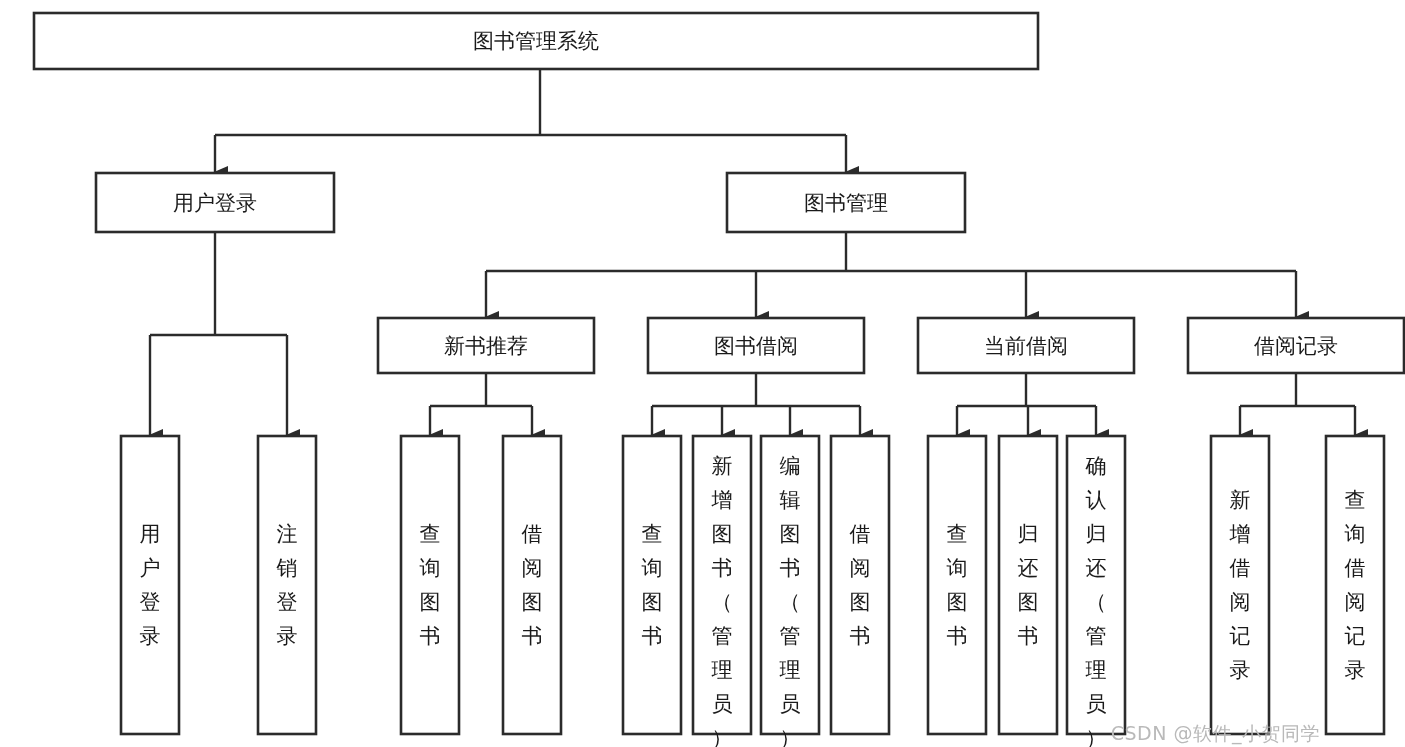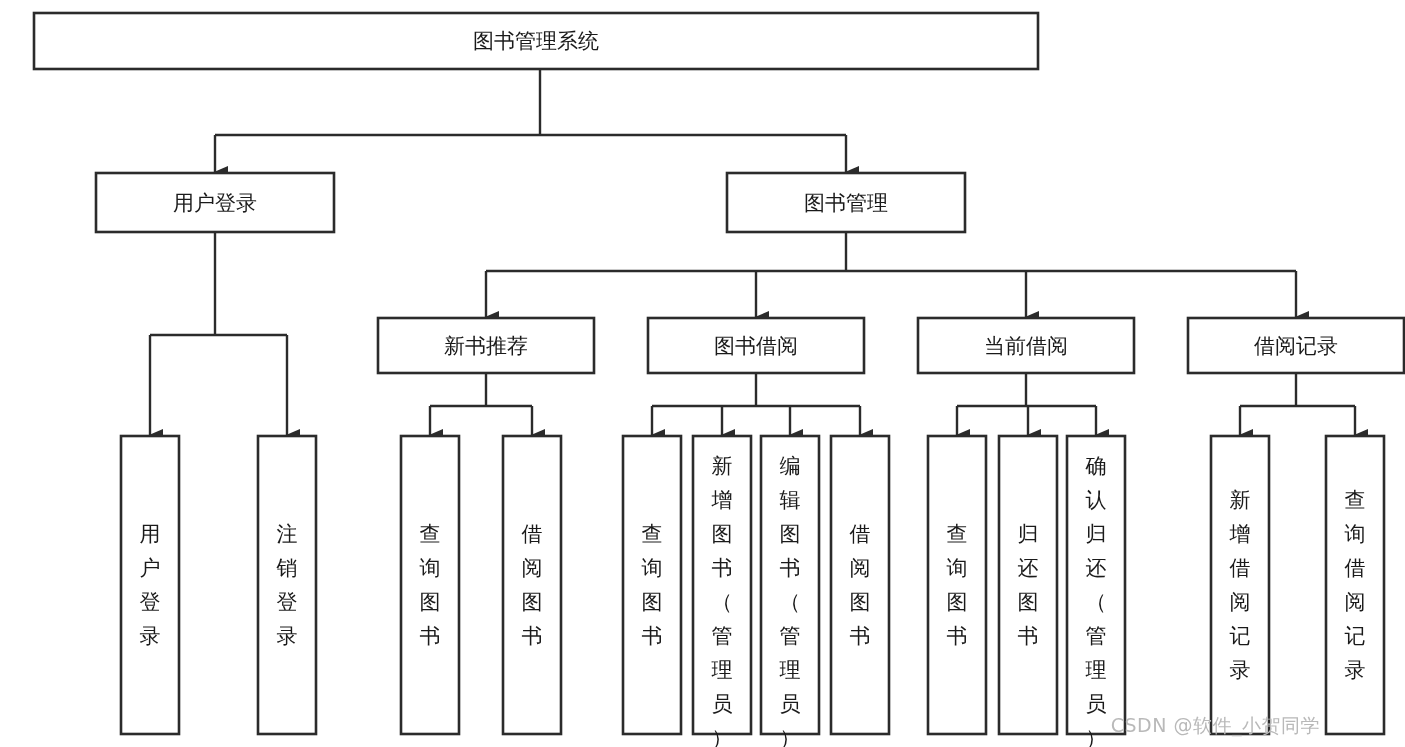--- a/index.html
+++ b/index.html
@@ -52,21 +52,21 @@
     fill: none;
     stroke-linecap: butt;
   }
   .arrow-head {
     fill: #2b2b2b;
     stroke: none;
   }
   .watermark {
     position: absolute;
     right: 8px;
-    bottom: 8px;
+    bottom: 0;
     font-family: "DejaVu Sans", "Liberation Sans", sans-serif;
     font-size: 19px;
     color: #b9b9b9;
     letter-spacing: 0.5px;
     white-space: nowrap;
     user-select: none;
   }
 </style>
 </head>
 <body>

